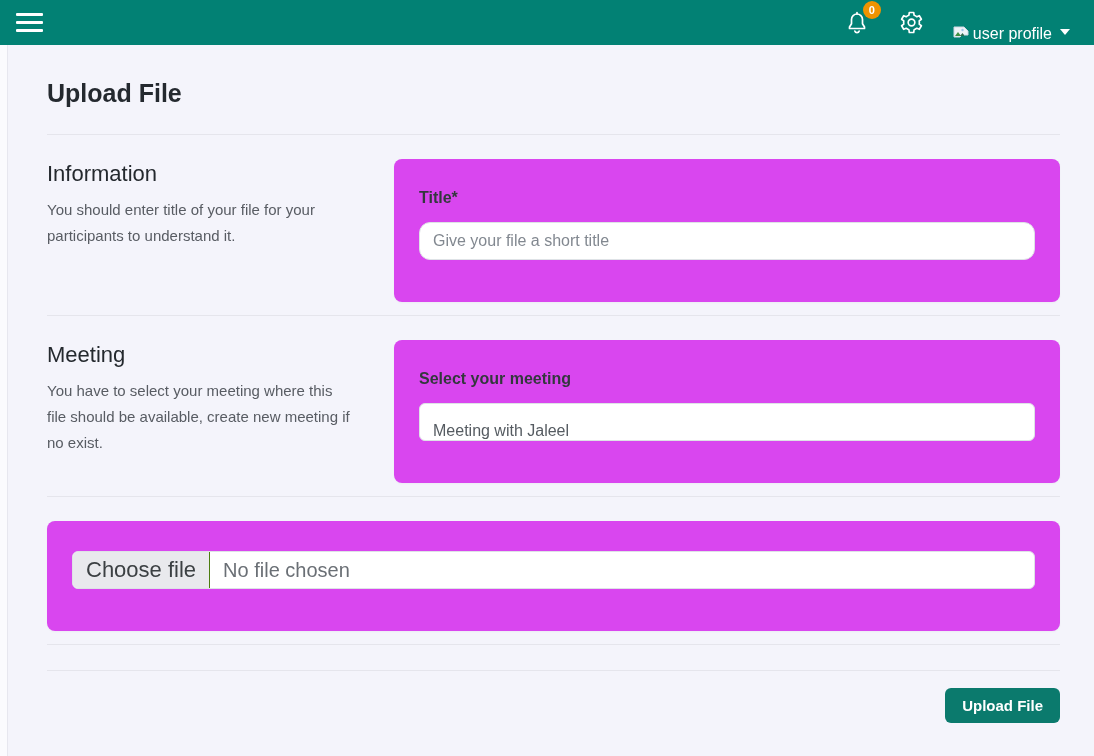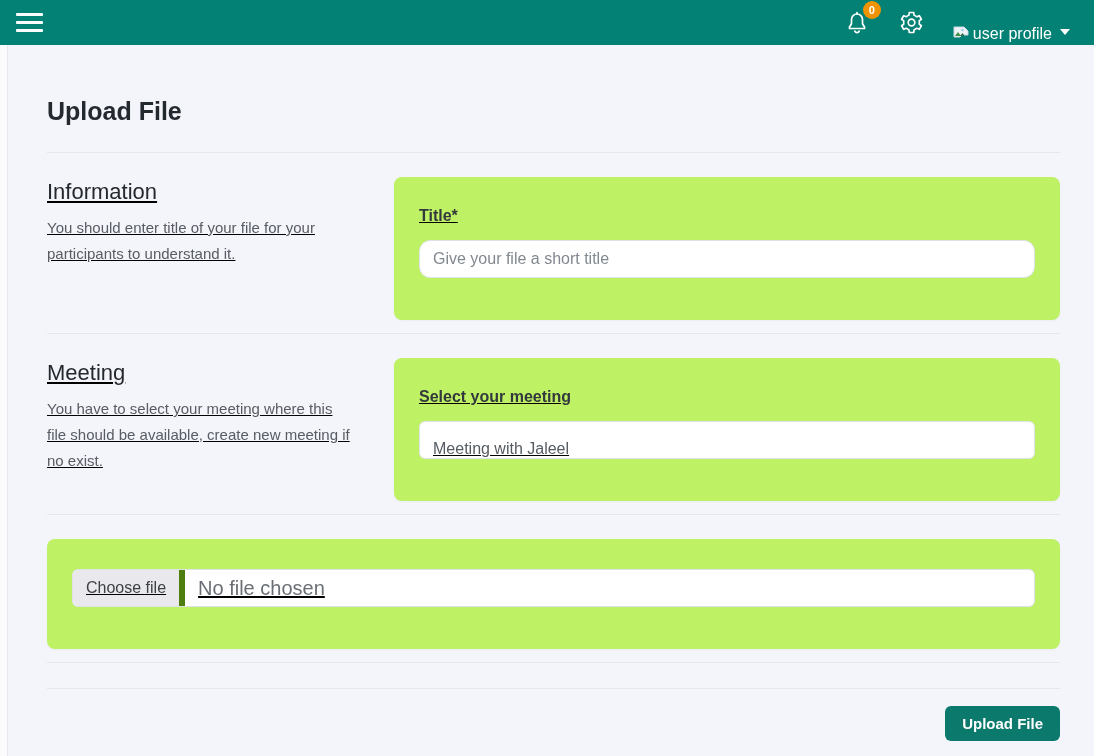--- a/index.html
+++ b/index.html
@@ -49,30 +49,30 @@
     border-top: 6px solid #ffffff;
   }
 
   
   .left-rail {
     position: absolute; left: 0; top: 45px; bottom: 0; width: 8px;
     background: #fbfbfe; border-right: 1px solid #e7e7ef;
   }
 
   
-  main { padding: 34px 34px 0 38px; margin-left: 9px; margin-top: 18px; }
+  main { padding: 34px 34px 0 38px; margin-left: 9px; }
   .page-title { font-size: 25px; font-weight: 700; color: #24292f; margin-bottom: 26px; }
   hr.divider { border: none; border-top: 1px solid #e5e5ec; margin: 0; }
-  .section-row { display: flex; padding: 24px 0 13px 0; text-decoration: underline; }
+  .section-row { display: flex; padding: 24px 0 13px 0; }
   .col-left { flex: 0 0 347px; padding-right: 40px; }
   .section-heading { font-size: 22px; font-weight: 500; color: #24292e; margin-top: 2px; margin-bottom: 10px; }
   .section-desc { font-size: 15px; line-height: 26px; color: #585c63; }
 
   .card {
-    flex: 1; background: #bef264; border-radius: 8px;
+    flex: 1; background: #d946ef; border-radius: 8px;
     padding: 30px 25px 42px 25px;
     box-shadow: 0 1px 2px rgba(40,40,80,0.04);
   }
   .field-label { display: block; font-size: 16px; font-weight: 700; color: #33383d; margin-bottom: 15px; }
   .text-input {
     width: 100%; height: 38px;
     border: 1px solid #dee2e6; border-radius: 11px;
     padding: 0 13px; font-size: 16px; color: #495057;
     font-family: "Liberation Sans", sans-serif;
     background: #fff; outline: none;
@@ -86,23 +86,23 @@
     background: #fff; cursor: pointer;
   }
   .select-box span { white-space: nowrap; }
 
   .file-input {
     width: 100%; height: 38px;
     border: 1px solid #dee2e6; border-radius: 6px;
     background: #fff; display: flex; align-items: stretch; overflow: hidden; cursor: pointer;
   }
   .choose-file {
-    background: #e9e9ed; color: #3c4043; font-size: 16px;
+    background: #e9e9ed; color: #3c4043; font-size: 22px;
     display: flex; align-items: center; padding: 13px 13px;
-    border-right: 6px solid #4d7c0f; white-space: nowrap;
+    border-right: 1px solid #4d7c0f; white-space: nowrap;
   }
   .file-status { color: #6a6f75; font-size: 20px; display: flex; align-items: center; padding: 0 13px; }
 
   .footer-gap { height: 25px; }
   .footer-row { display: flex; justify-content: flex-end; padding: 17px 0 0 0; }
   .submit-btn {
     background: #0b7a6d; color: #ffffff; border: none; cursor: pointer;
     font-family: "Liberation Sans", sans-serif;
     font-size: 15px; font-weight: 700;
     padding: 9px 17px; border-radius: 6px;

